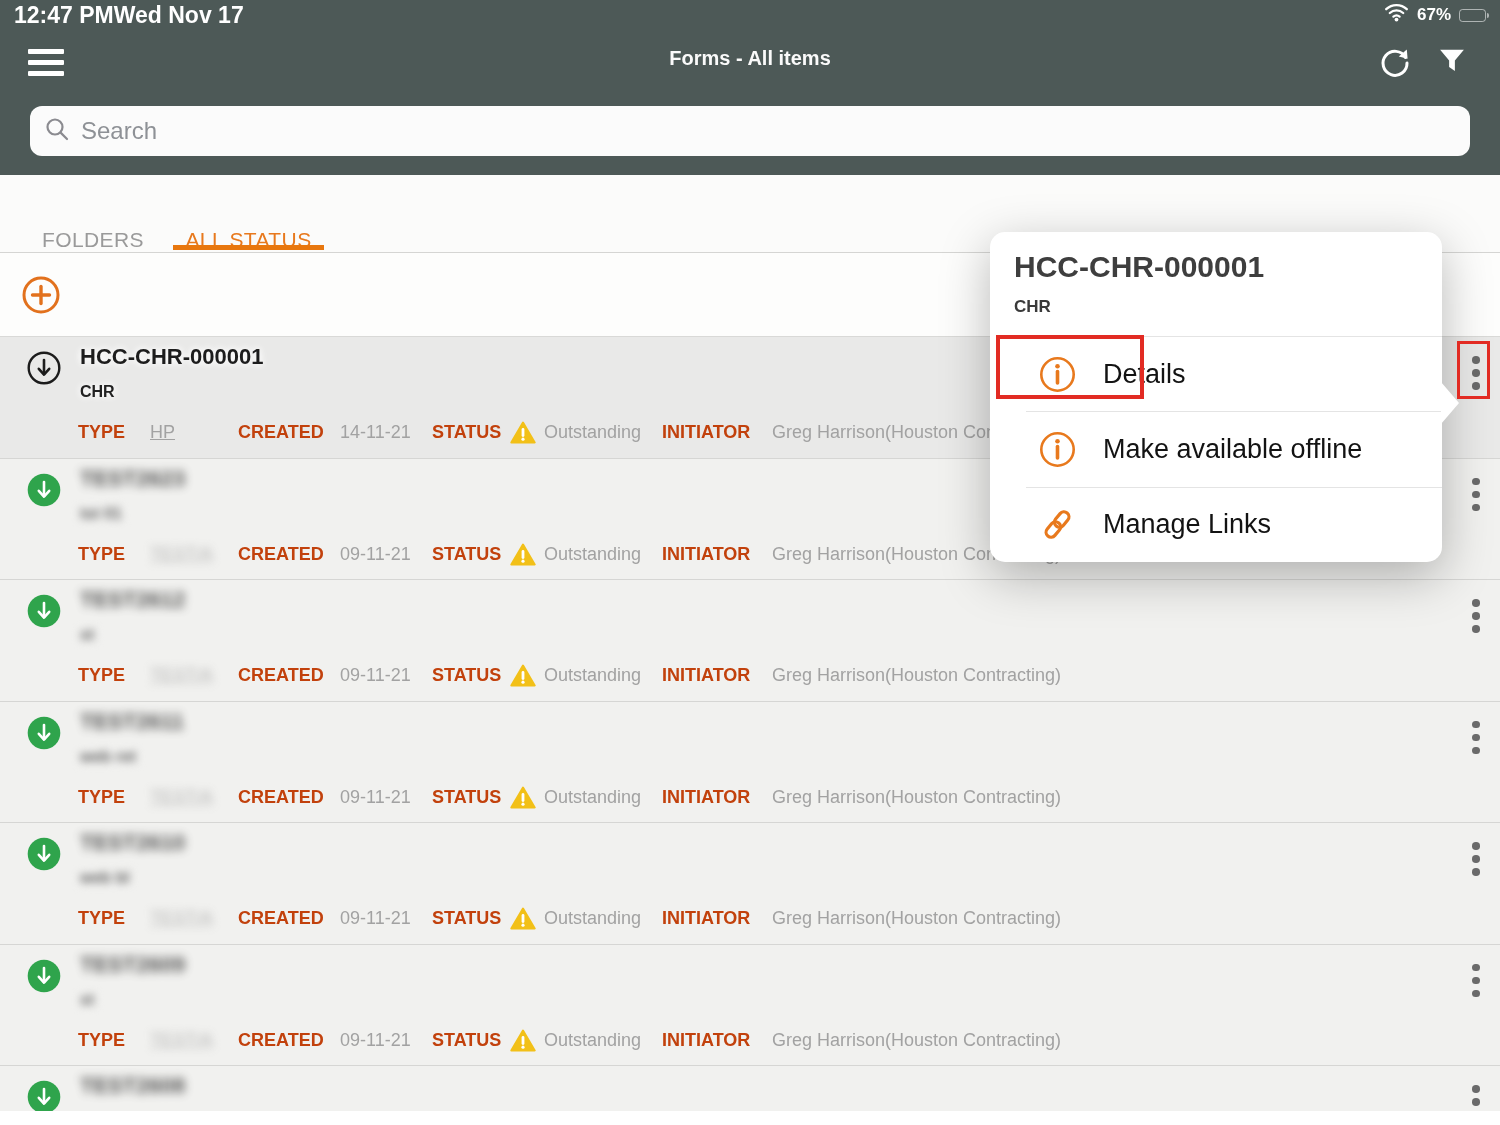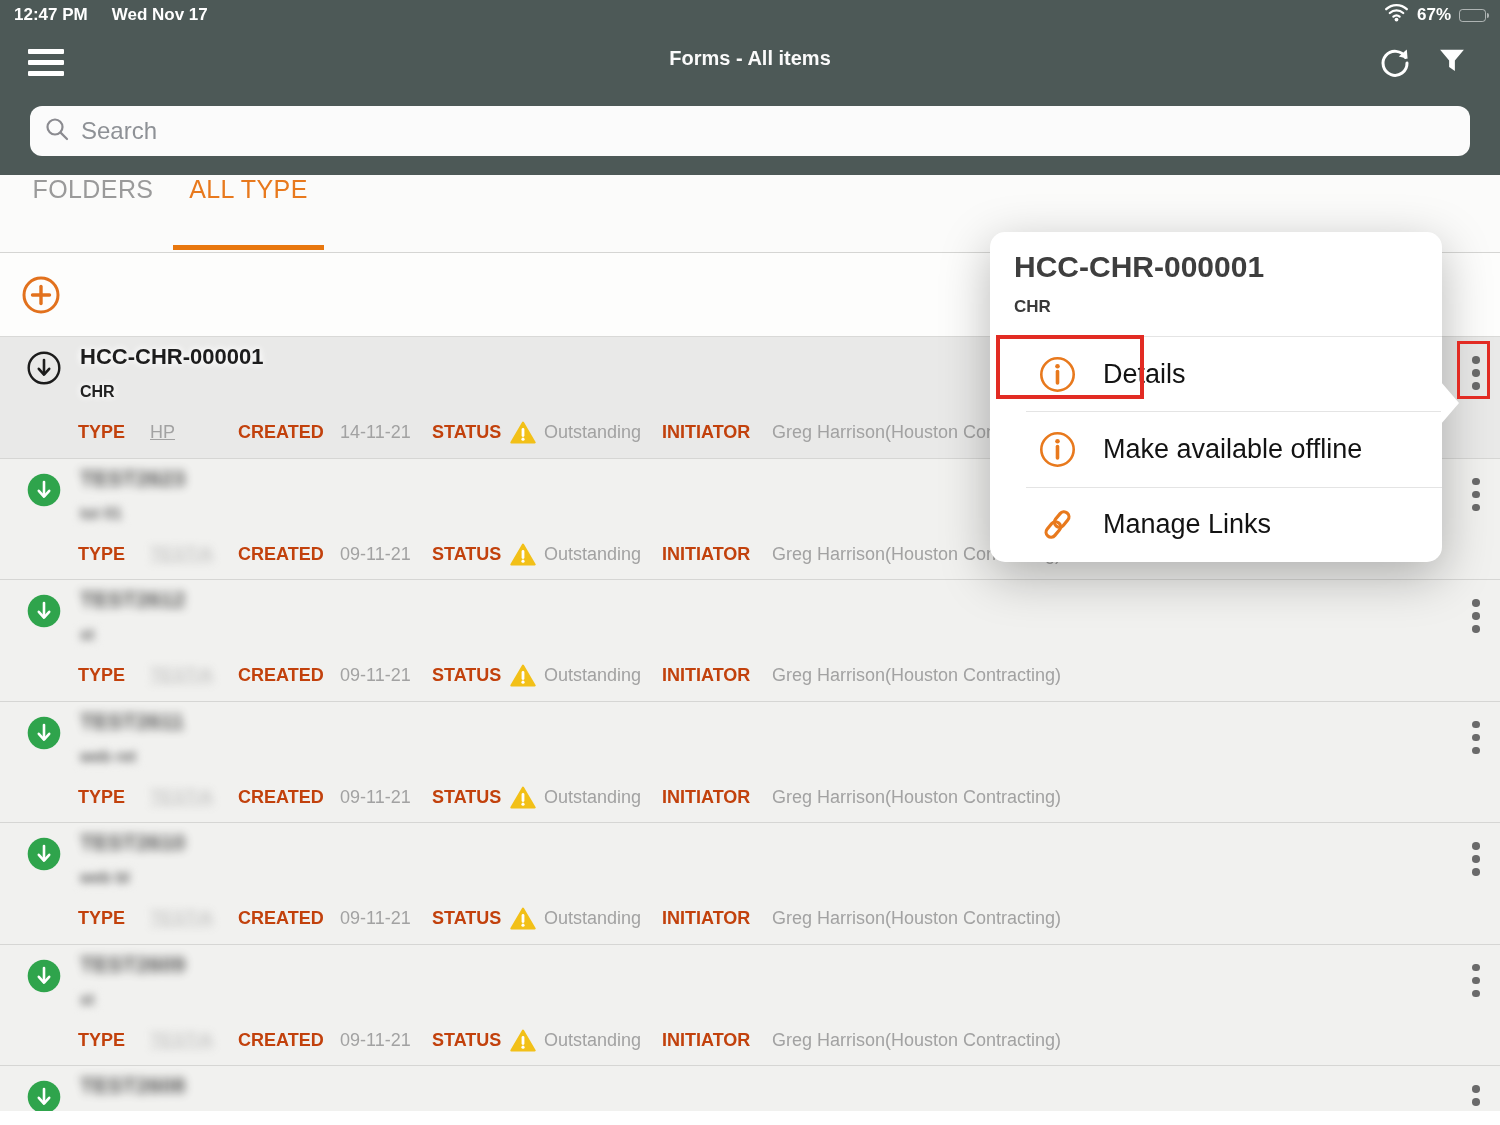--- a/index.html
+++ b/index.html
@@ -4,21 +4,21 @@
 <style>
   * { margin:0; padding:0; box-sizing:border-box; }
   html,body { width:1500px; height:1125px; overflow:hidden; }
   body { font-family:"Liberation Sans", sans-serif; background:#ffffff; }
   .screen { position:relative; width:1500px; height:1125px; background:#ffffff; overflow:hidden; }
 
   
   .topbar { position:absolute; left:0; top:0; width:1500px; height:175px; background:#4d5957; }
   .statusbar { position:absolute; left:0; top:0; width:100%; height:30px;
                display:flex; align-items:center; justify-content:space-between; padding:0 14px; }
-  .sb-left { display:flex; align-items:center; gap:24px; color:#fff; font-size:17px; font-weight:700; }
+  .sb-left { display:flex; align-items:center; color:#fff; font-size:23px; font-weight:700; }
   .sb-right { display:flex; align-items:center; gap:8px; color:#fff; font-size:17px; font-weight:700; }
   .battery { position:relative; width:27px; height:13px; border:1px solid rgba(255,255,255,.55);
              border-radius:3.5px; padding:1.5px; }
   .battery .fill { height:100%; width:67%; background:#fff; border-radius:1.5px; }
   .battery .nub { position:absolute; right:-4px; top:3.5px; width:2.5px; height:5px;
                   background:rgba(255,255,255,.55); border-radius:0 2px 2px 0; }
 
   .navbar { position:absolute; left:0; top:30px; width:100%; height:65px; }
   .hamburger { position:absolute; left:28px; top:19px; width:36px; height:27px; cursor:pointer; }
   .hamburger i { display:block; height:4.5px; background:#fff; border-radius:1px; margin-bottom:6.5px; }
@@ -31,22 +31,22 @@
   .searchwrap { position:absolute; left:0; top:95px; width:100%; height:80px; padding:11px 30px 14px; }
   .searchbar { display:flex; align-items:center; gap:10px; width:100%; height:50px;
                background:#fbfbfb; border-radius:12px; padding:0 14px; }
   .searchbar input { border:none; outline:none; background:transparent; flex:1;
                      font-size:24px; color:#333; font-family:"Liberation Sans",sans-serif; }
   .searchbar input::placeholder { color:#8e9196; }
 
   
   .tabbar { position:absolute; left:0; top:175px; width:100%; height:78px; background:#fbfbfa;
             border-bottom:1px solid #d5d5d3; }
-  .tab { position:absolute; top:0; height:77px; display:flex; align-items:flex-start; justify-content:center;
-         font-size:25px; letter-spacing:.4px; cursor:pointer; }
+  .tab { position:absolute; top:0; height:77px; display:flex; align-items:flex-end; justify-content:center;
+         font-size:21px; letter-spacing:.4px; cursor:pointer; }
   .tab.folders { left:28px; width:130px; color:#9a9a9a; }
   .tab.allitems { left:173px; width:151px; color:#e8791d; font-weight:400; }
   .tab.allitems .underline { position:absolute; left:0; bottom:2px; width:100%; height:5px; background:#e8770e; }
 
   
   .addbar { position:absolute; left:0; top:253px; width:100%; height:84px; background:#fdfdfc;
             border-bottom:1px solid #d9d9d7; }
   .addbtn { position:absolute; left:21px; top:22px; width:40px; height:40px; cursor:pointer; }
 
   
@@ -153,21 +153,21 @@
         <input type="text" placeholder="Search" style="">
       </div>
     </div>
   </div>
 
   <div class="tabbar">
     <div class="tab folders">
       <span>FOLDERS</span>
     </div>
     <div class="tab allitems">
-      <span>ALL TYPE</span>
+      <span>ALL STATUS</span>
       <span class="underline"></span>
     </div>
   </div>
 
   <div class="addbar">
     <div class="addbtn">
       <svg width="40" height="40" viewBox="0 0 40 40">
         <circle cx="20" cy="20" r="17" stroke="#e2711d" stroke-width="3" fill="none"></circle>
         <line x1="20" y1="11.5" x2="20" y2="28.5" stroke="#e2711d" stroke-width="3.4" stroke-linecap="round"></line>
         <line x1="11.5" y1="20" x2="28.5" y2="20" stroke="#e2711d" stroke-width="3.4" stroke-linecap="round"></line>

